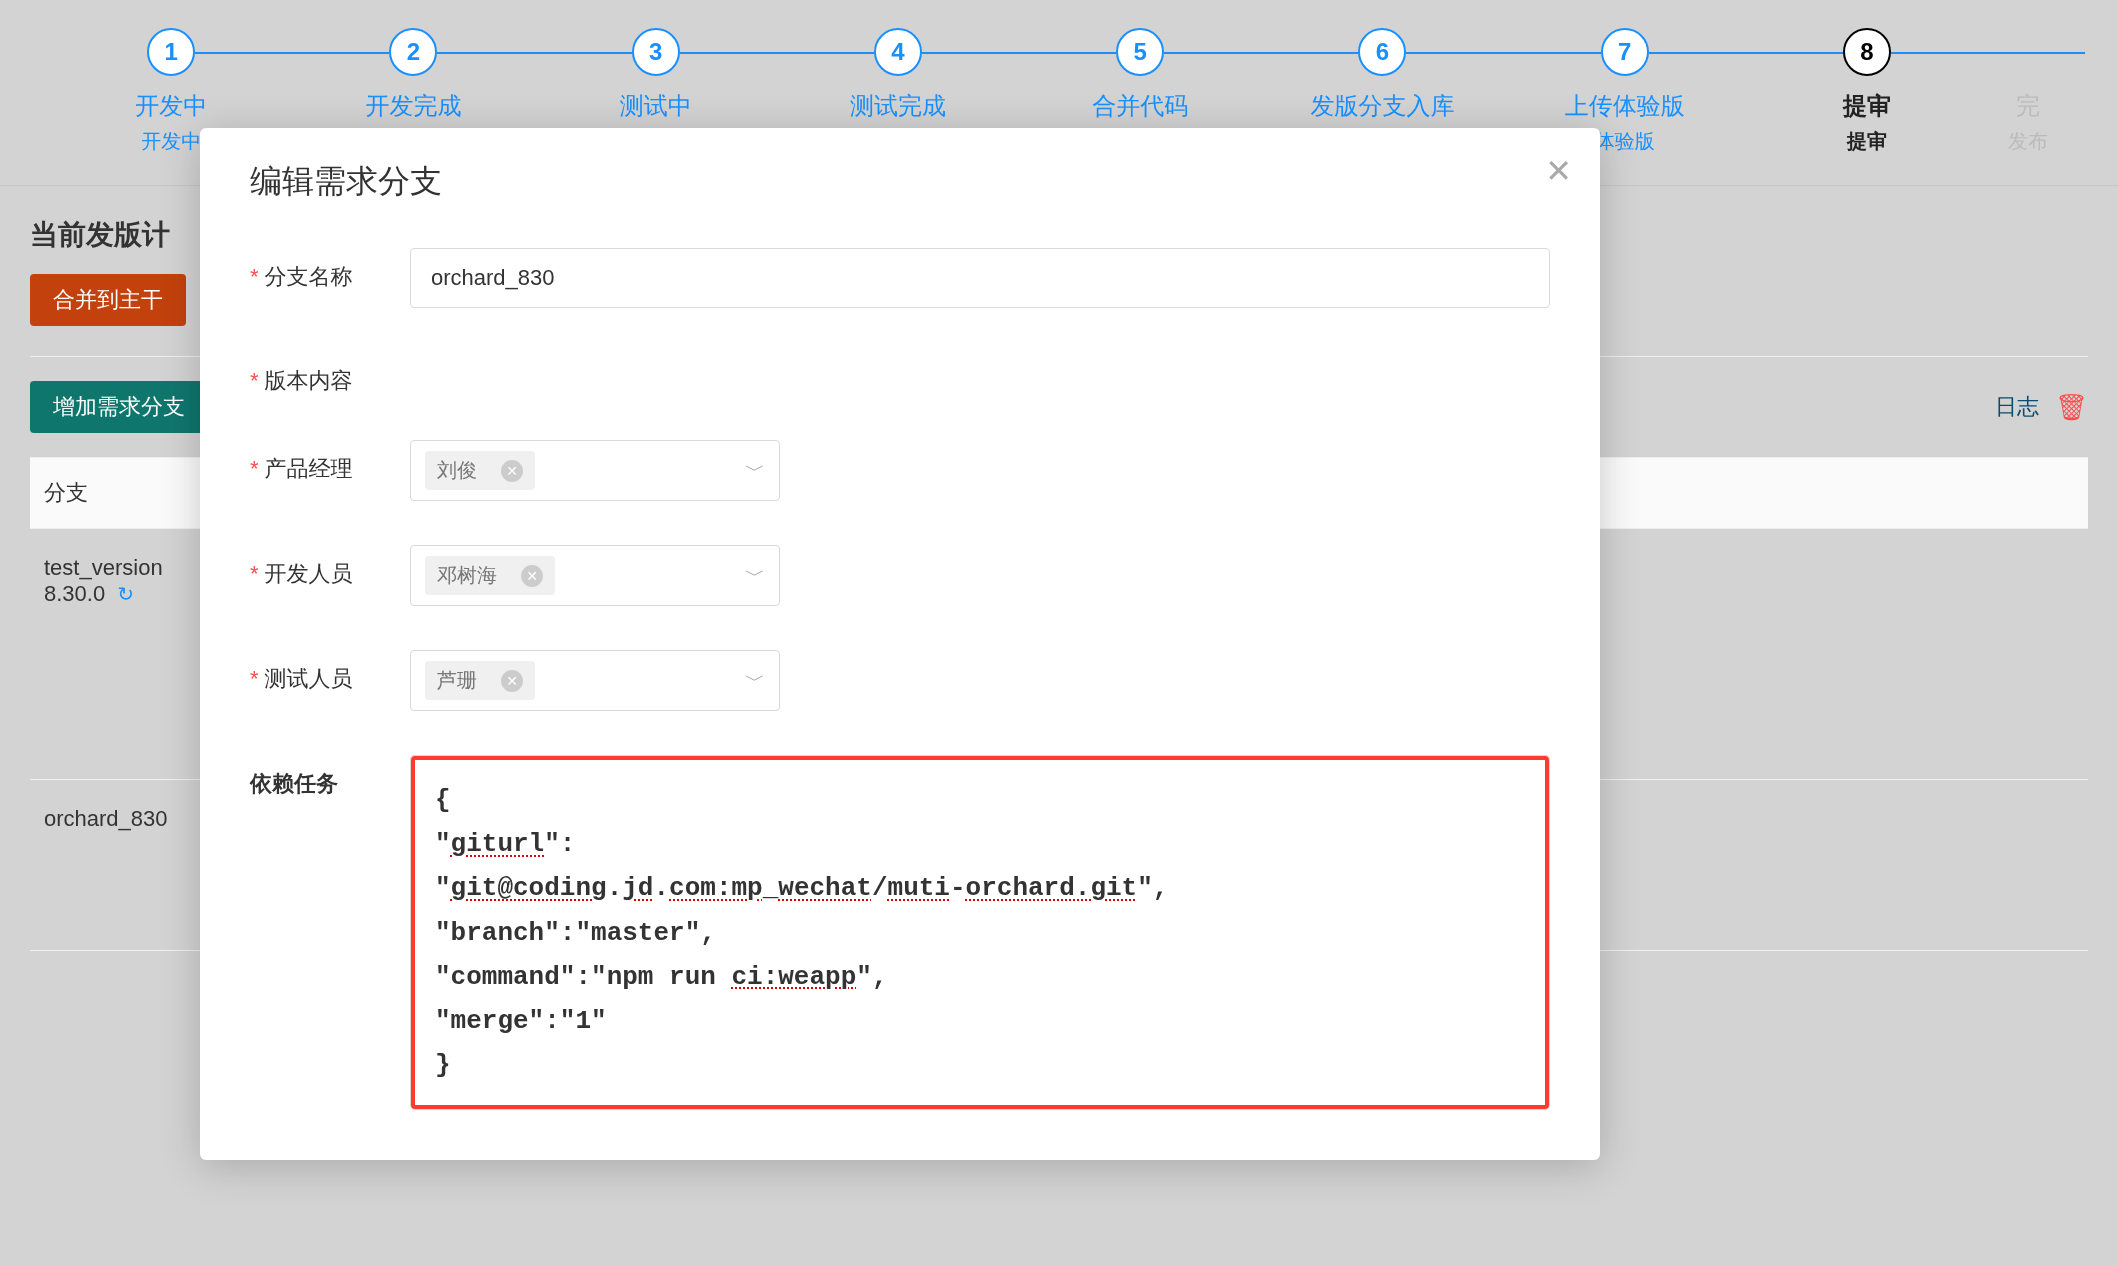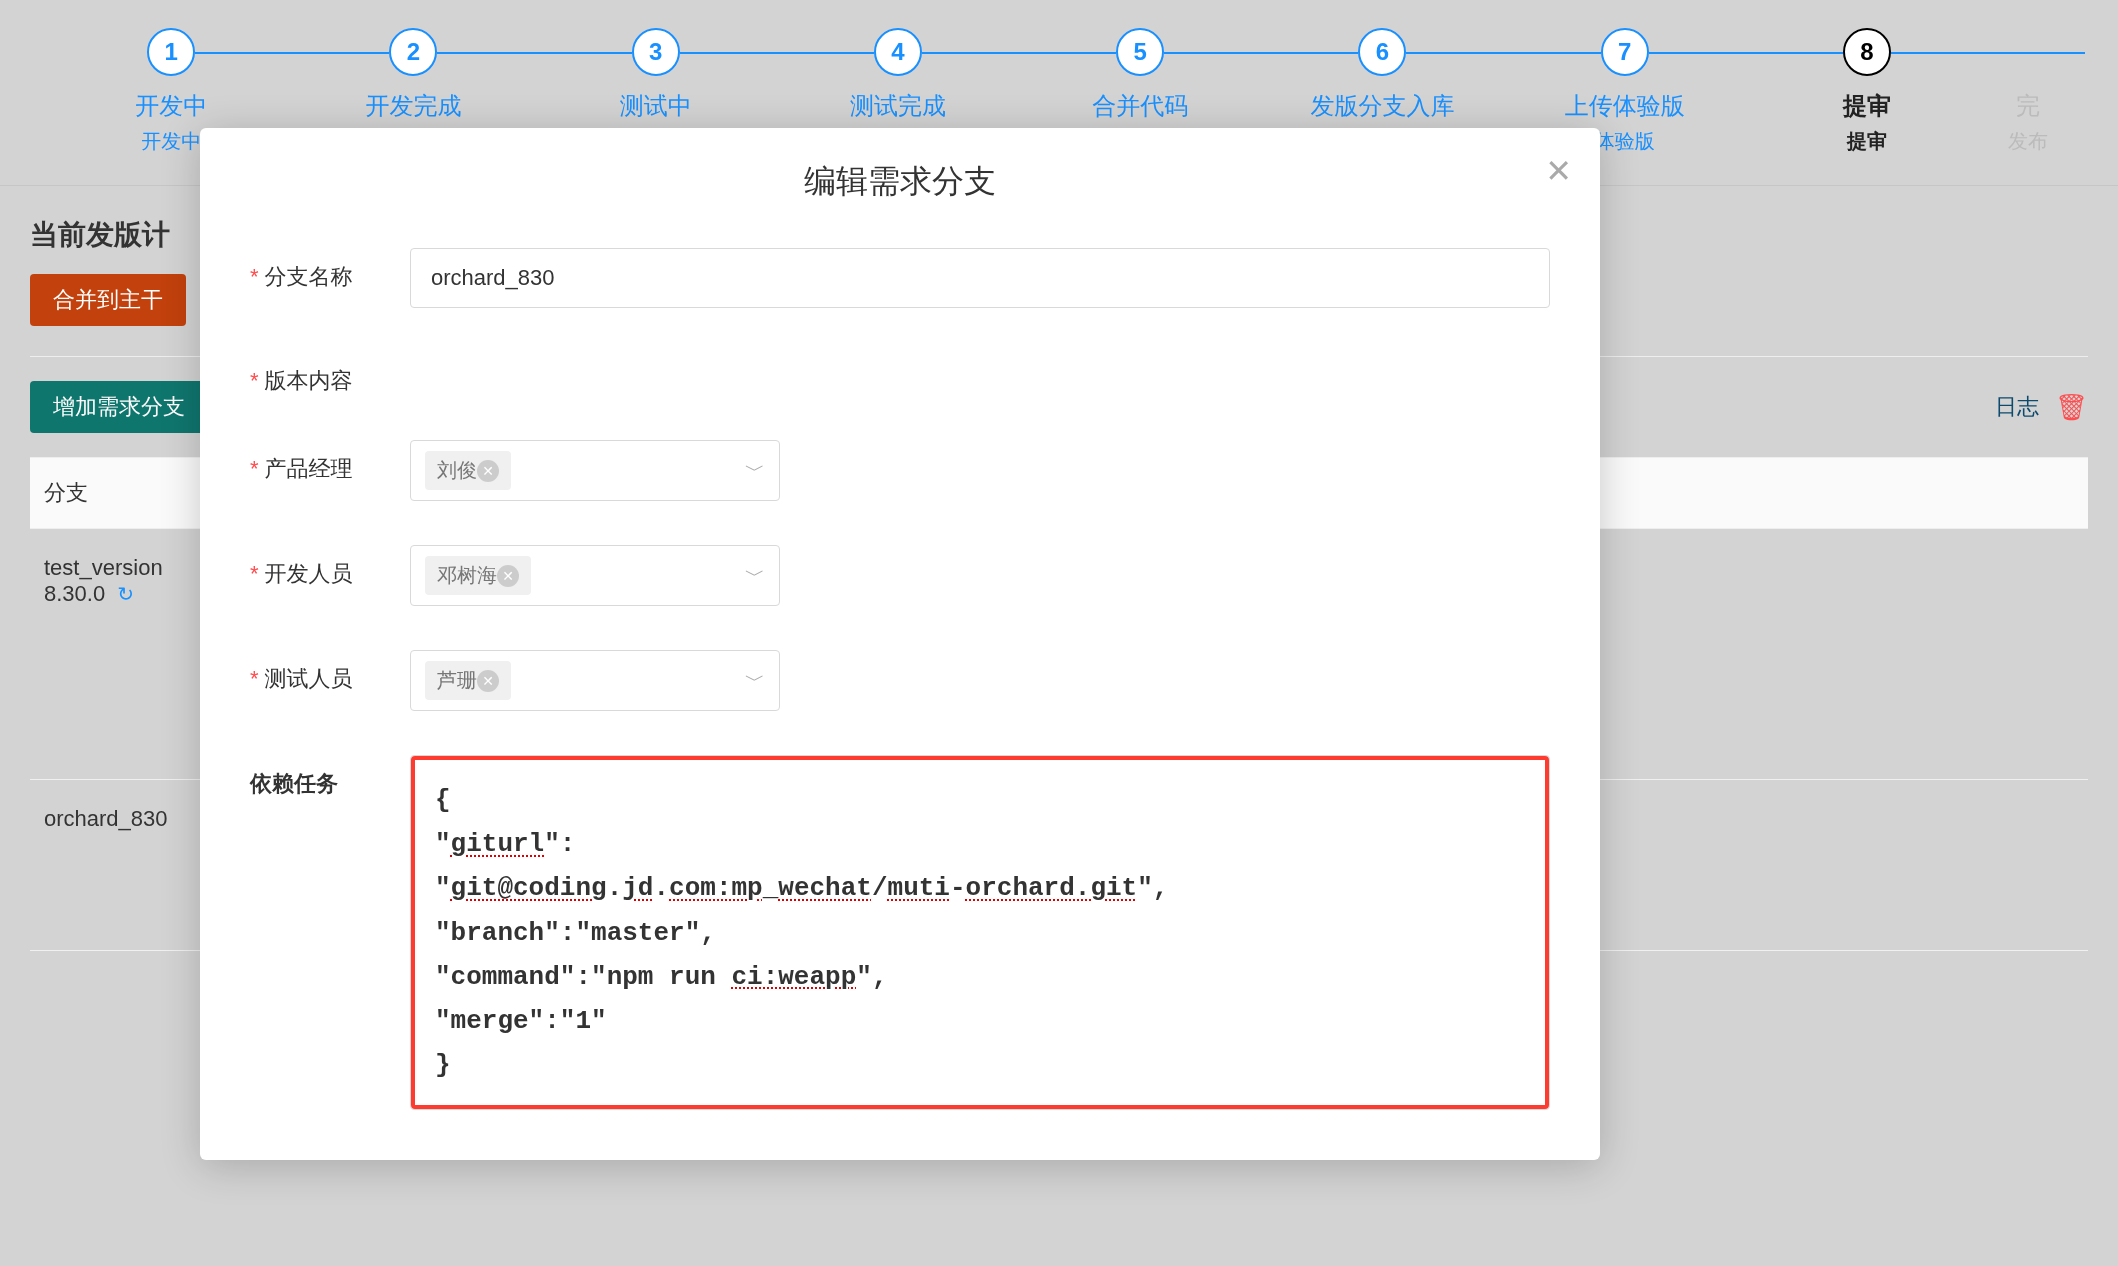--- a/index.html
+++ b/index.html
@@ -49,29 +49,29 @@
 .radio { width:22px; height:22px; border-radius:50%; border:2px solid #bbb; display:inline-block; position:relative; }
 .radio-item.selected .radio { border-color:#1890ff; }
 .radio-item.selected .radio::after { content:""; position:absolute; inset:3px; border-radius:50%; background:#1890ff; }
 
 .build-col { display:flex; flex-direction:column; gap:14px; align-items:flex-start; }
 .build-success { color:#52c41a; font-size:20px; }
 .build-links { color:#52c41a; font-size:20px; }
 
 
 .modal { position:fixed; left:200px; top:128px; width:1400px; background:#fff; border-radius:6px; box-shadow:0 6px 40px rgba(0,0,0,.2); padding:32px 50px 50px 50px; z-index:10; }
-.modal-title { text-align:center; font-size:32px; font-weight:500; margin-bottom:44px; }
+.modal-title { font-size:32px; font-weight:500; margin-bottom:44px; }
 .modal-close { position:absolute; right:28px; top:24px; font-size:32px; color:#aaa; cursor:pointer; }
 .form-row { display:flex; align-items:flex-start; margin-bottom:44px; }
 .form-label { width:160px; font-size:22px; text-align:left; padding-right:24px; padding-top:14px; color:#333; }
 .form-label .req { color:#ff4d4f; margin-right:6px; }
 .form-control { flex:1; }
 .input { width:100%; border:1px solid #d9d9d9; border-radius:4px; padding:16px 20px; font-size:22px; color:#333; outline:none; }
 .select { width:370px; border:1px solid #d9d9d9; border-radius:4px; padding:10px 14px; display:flex; align-items:center; gap:10px; }
-.tag { background:#f0f0f0; border-radius:4px; padding:6px 12px; font-size:20px; color:#777; display:inline-flex; align-items:center; gap:0; }
+.tag { background:#f0f0f0; border-radius:4px; padding:6px 12px; font-size:20px; color:#777; display:inline-flex; align-items:center; gap:24px; }
 .tag-x { width:22px; height:22px; border-radius:50%; background:#ccc; color:#fff; display:inline-flex; align-items:center; justify-content:center; font-size:14px; }
 .select .chev-down { margin-left:auto; color:#aaa; font-size:20px; }
 .textarea-wrap { flex:1; border:1px solid #d9d9d9; border-radius:4px; padding:0; }
 .textarea-inner { border:4px solid #ff3b30; border-radius:4px; padding: 18px 20px; font-family: "Courier New", monospace; font-size:26px; white-space:pre-wrap; line-height:1.7; min-height:290px; }
 .dotted { text-decoration: dotted underline 2px #d00; text-underline-offset: 4px; }
 </style>
 </head>
 <body>
 
 <div class="backdrop"></div>

